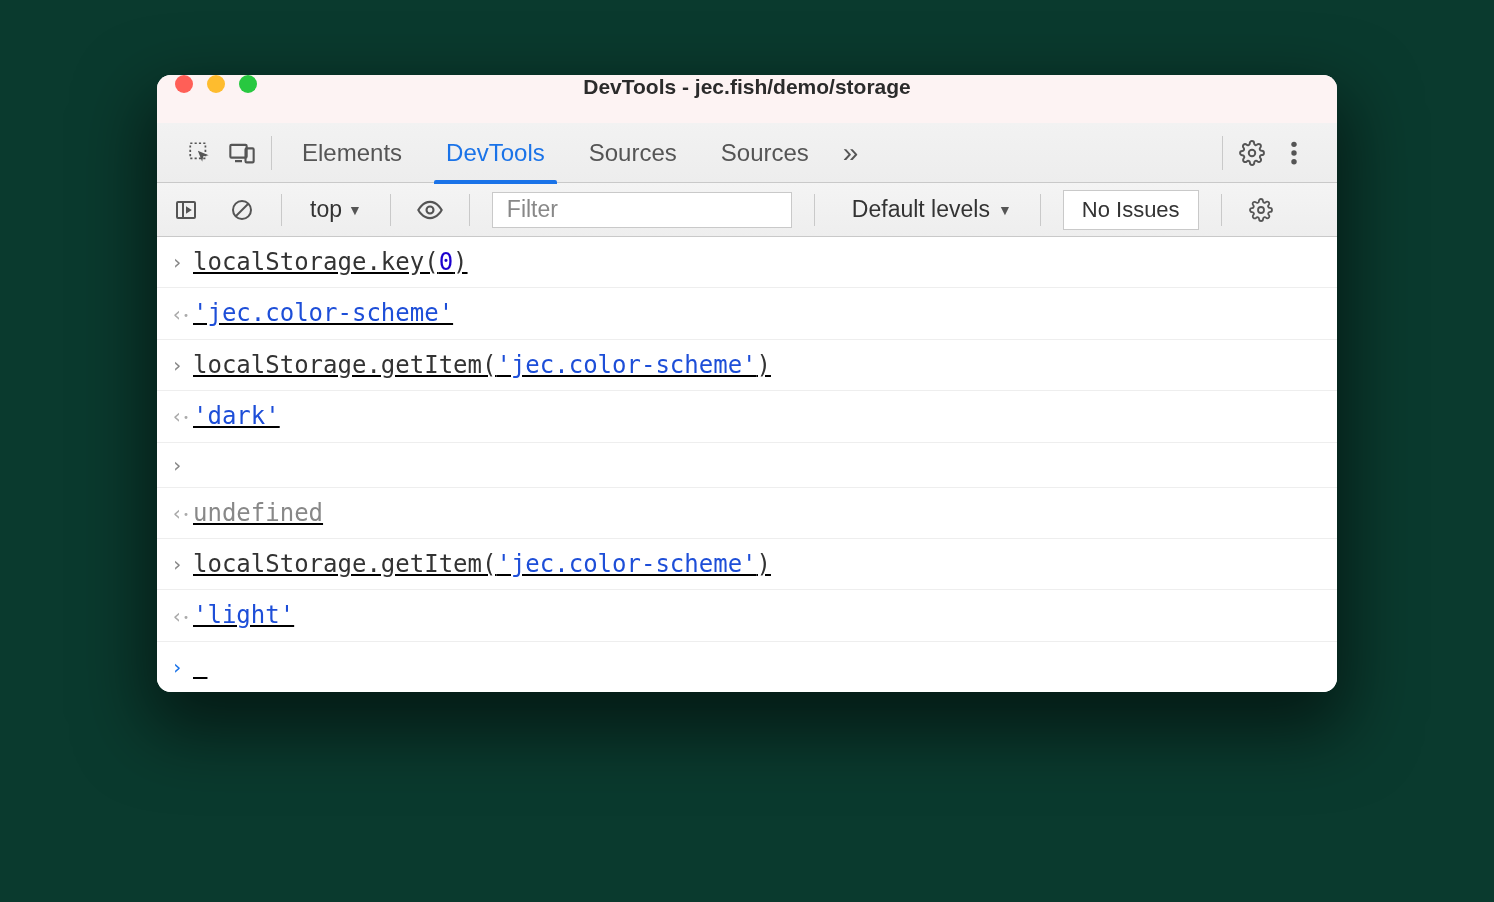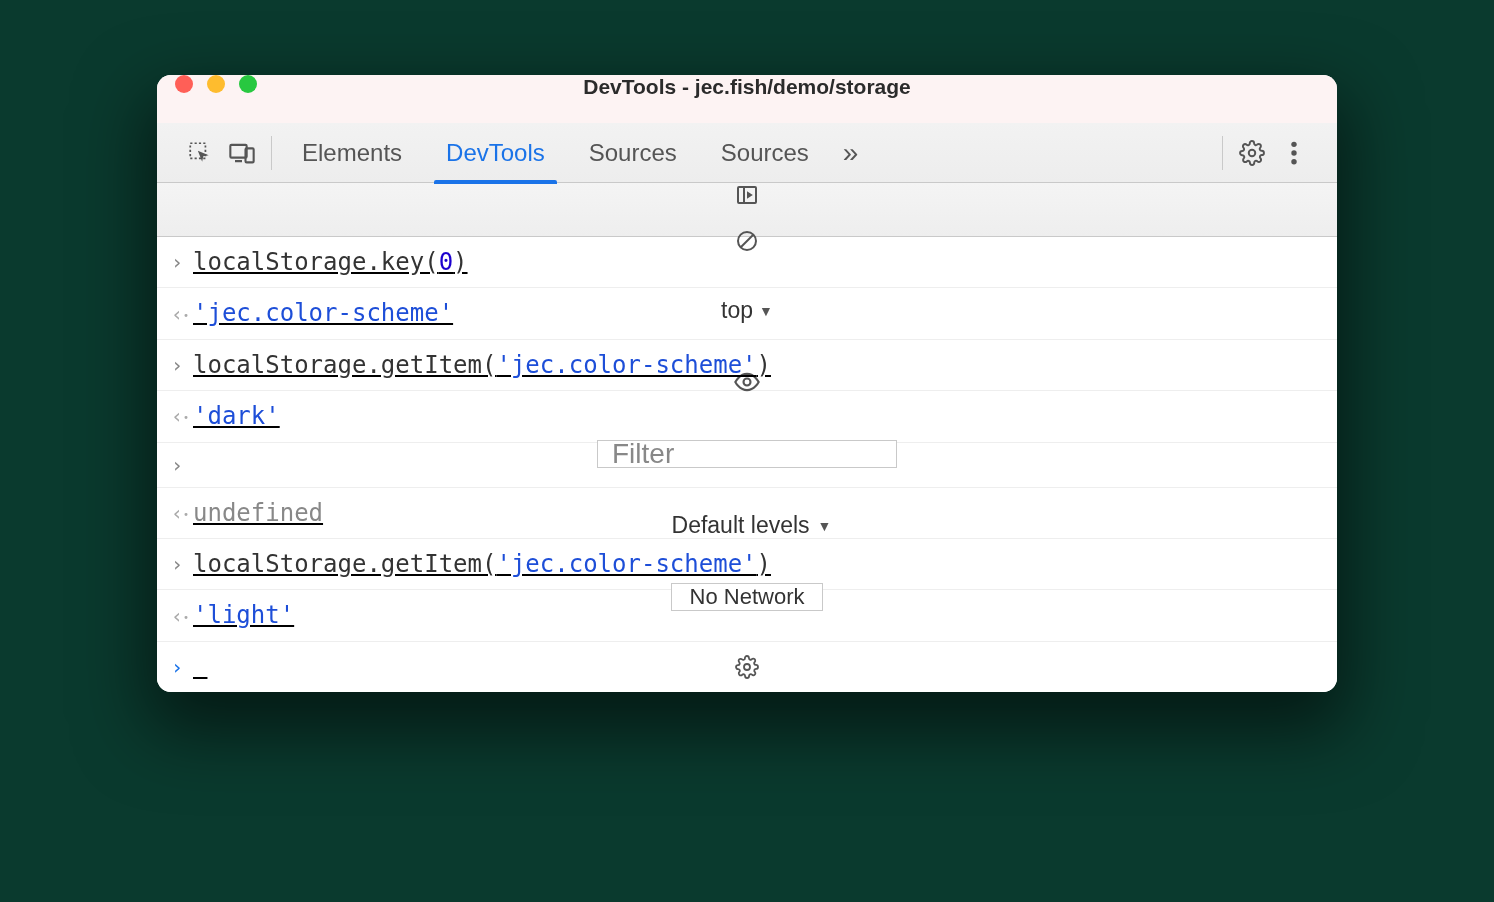--- a/index.html
+++ b/index.html
@@ -96,21 +96,20 @@
   cursor: pointer;
 }
 .toolbar {
   height: 54px;
   background: linear-gradient(#f4f4f4, #eeeeee);
   border-bottom: 1px solid #c9c9c9;
   display: flex;
   align-items: center;
   padding: 0 12px;
   gap: 22px;
-  flex-direction: column;
 }
 .toolbar .icon-btn {
   width: 34px;
   height: 34px;
   display: flex;
   align-items: center;
   justify-content: center;
   color: #555;
   cursor: pointer;
 }
@@ -127,24 +126,24 @@
   color: #333;
   cursor: pointer;
   padding: 0 6px;
 }
 .context-select .tri {
   font-size: 14px;
   color: #555;
 }
 .filter-input {
   width: 300px;
-  height: 28px;
+  height: 36px;
   border: 1px solid #c9c9c9;
   background: #fff;
-  font-size: 28px;
+  font-size: 23px;
   padding: 0 14px;
   color: #333;
 }
 .filter-input::placeholder { color: #888; }
 .levels-select {
   display: flex;
   align-items: center;
   gap: 8px;
   font-size: 23px;
   color: #333;
@@ -278,21 +277,21 @@
       </svg>
     </div>
     <div class="divider-v"></div>
     <input class="filter-input" placeholder="Filter" style="">
     <div class="divider-v"></div>
     <div class="levels-select">
       <span>Default levels</span>
       <span class="tri">▼</span>
     </div>
     <div class="divider-v"></div>
-    <button class="issues-btn"><span>No Network</span></button>
+    <button class="issues-btn"><span>No Issues</span></button>
     <div class="divider-v"></div>
     <div class="icon-btn">
       <svg width="24" height="24" viewBox="0 0 24 24" fill="none" stroke="currentColor" stroke-width="1.8">
         <circle cx="12" cy="12" r="3"></circle>
         <path d="M19.4 15a1.65 1.65 0 0 0 .33 1.82l.06.06a2 2 0 1 1-2.83 2.83l-.06-.06a1.65 1.65 0 0 0-1.82-.33 1.65 1.65 0 0 0-1 1.51V21a2 2 0 0 1-4 0v-.09a1.65 1.65 0 0 0-1-1.51 1.65 1.65 0 0 0-1.82.33l-.06.06a2 2 0 1 1-2.83-2.83l.06-.06a1.65 1.65 0 0 0 .33-1.82 1.65 1.65 0 0 0-1.51-1H3a2 2 0 0 1 0-4h.09a1.65 1.65 0 0 0 1.51-1 1.65 1.65 0 0 0-.33-1.82l-.06-.06a2 2 0 1 1 2.83-2.83l.06.06a1.65 1.65 0 0 0 1.82.33h0a1.65 1.65 0 0 0 1-1.51V3a2 2 0 0 1 4 0v.09a1.65 1.65 0 0 0 1 1.51h0a1.65 1.65 0 0 0 1.82-.33l.06-.06a2 2 0 1 1 2.83 2.83l-.06.06a1.65 1.65 0 0 0-.33 1.82v0a1.65 1.65 0 0 0 1.51 1H21a2 2 0 0 1 0 4h-.09a1.65 1.65 0 0 0-1.51 1z"></path>
       </svg>
     </div>
   </div>
 
   <div class="console-area" id="console-area">

